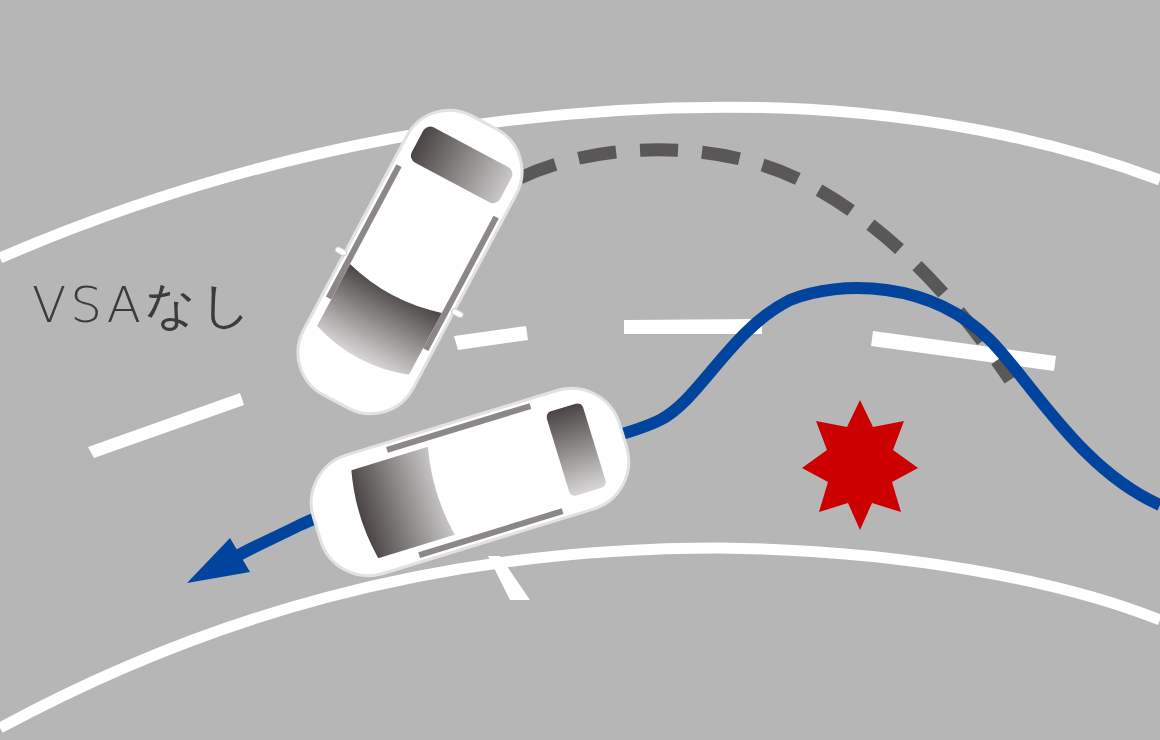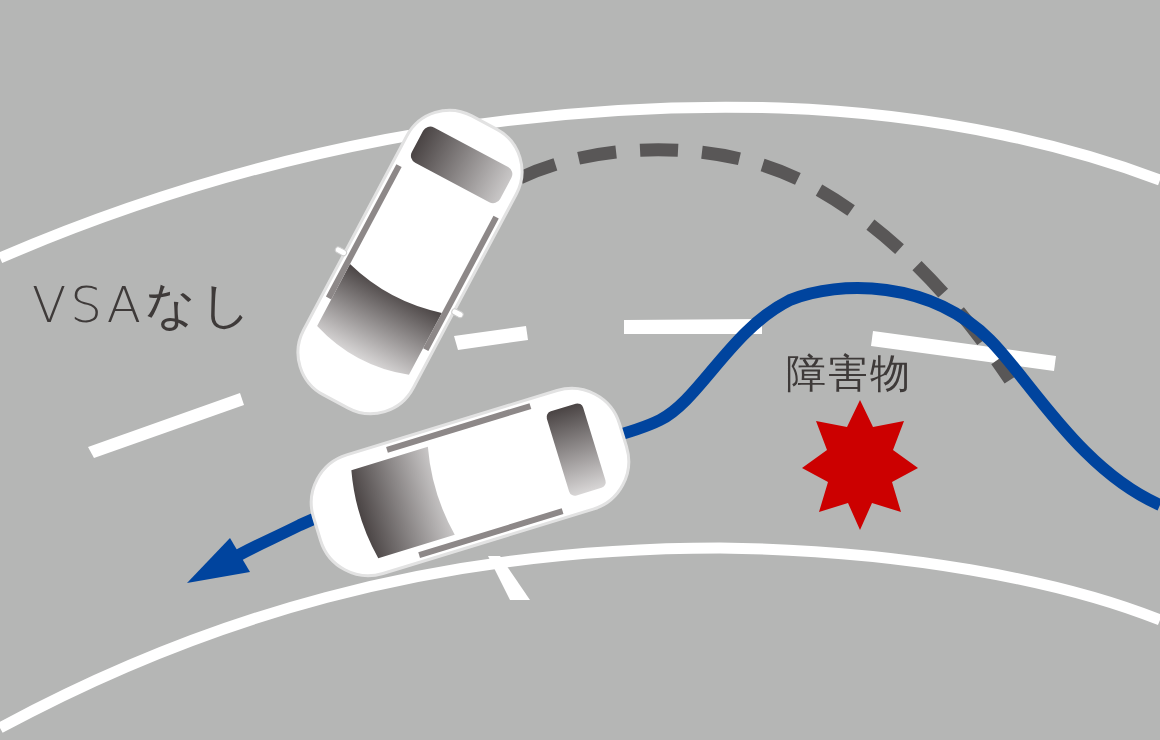--- a/index.html
+++ b/index.html
@@ -62,14 +62,13 @@
       <rect x="-28" y="-46" width="118" height="92" fill="#ffffff"></rect>
       <rect x="92" y="-44" width="38" height="88" rx="6" fill="url(#glassB)"></rect>
       <rect x="-70" y="-58" width="150" height="6" fill="#8d8888"></rect>
       <rect x="-70" y="52" width="150" height="6" fill="#8d8888"></rect>
     </g>
 
     <polygon points="488,556 500,556 530,600 510,600" fill="#ffffff"></polygon>
   </svg>
 
   <div class="label label-without">VSAなし</div>
-  <div class="label label-obstacle">障害物</div>
 </div>
 
 </body></html>

